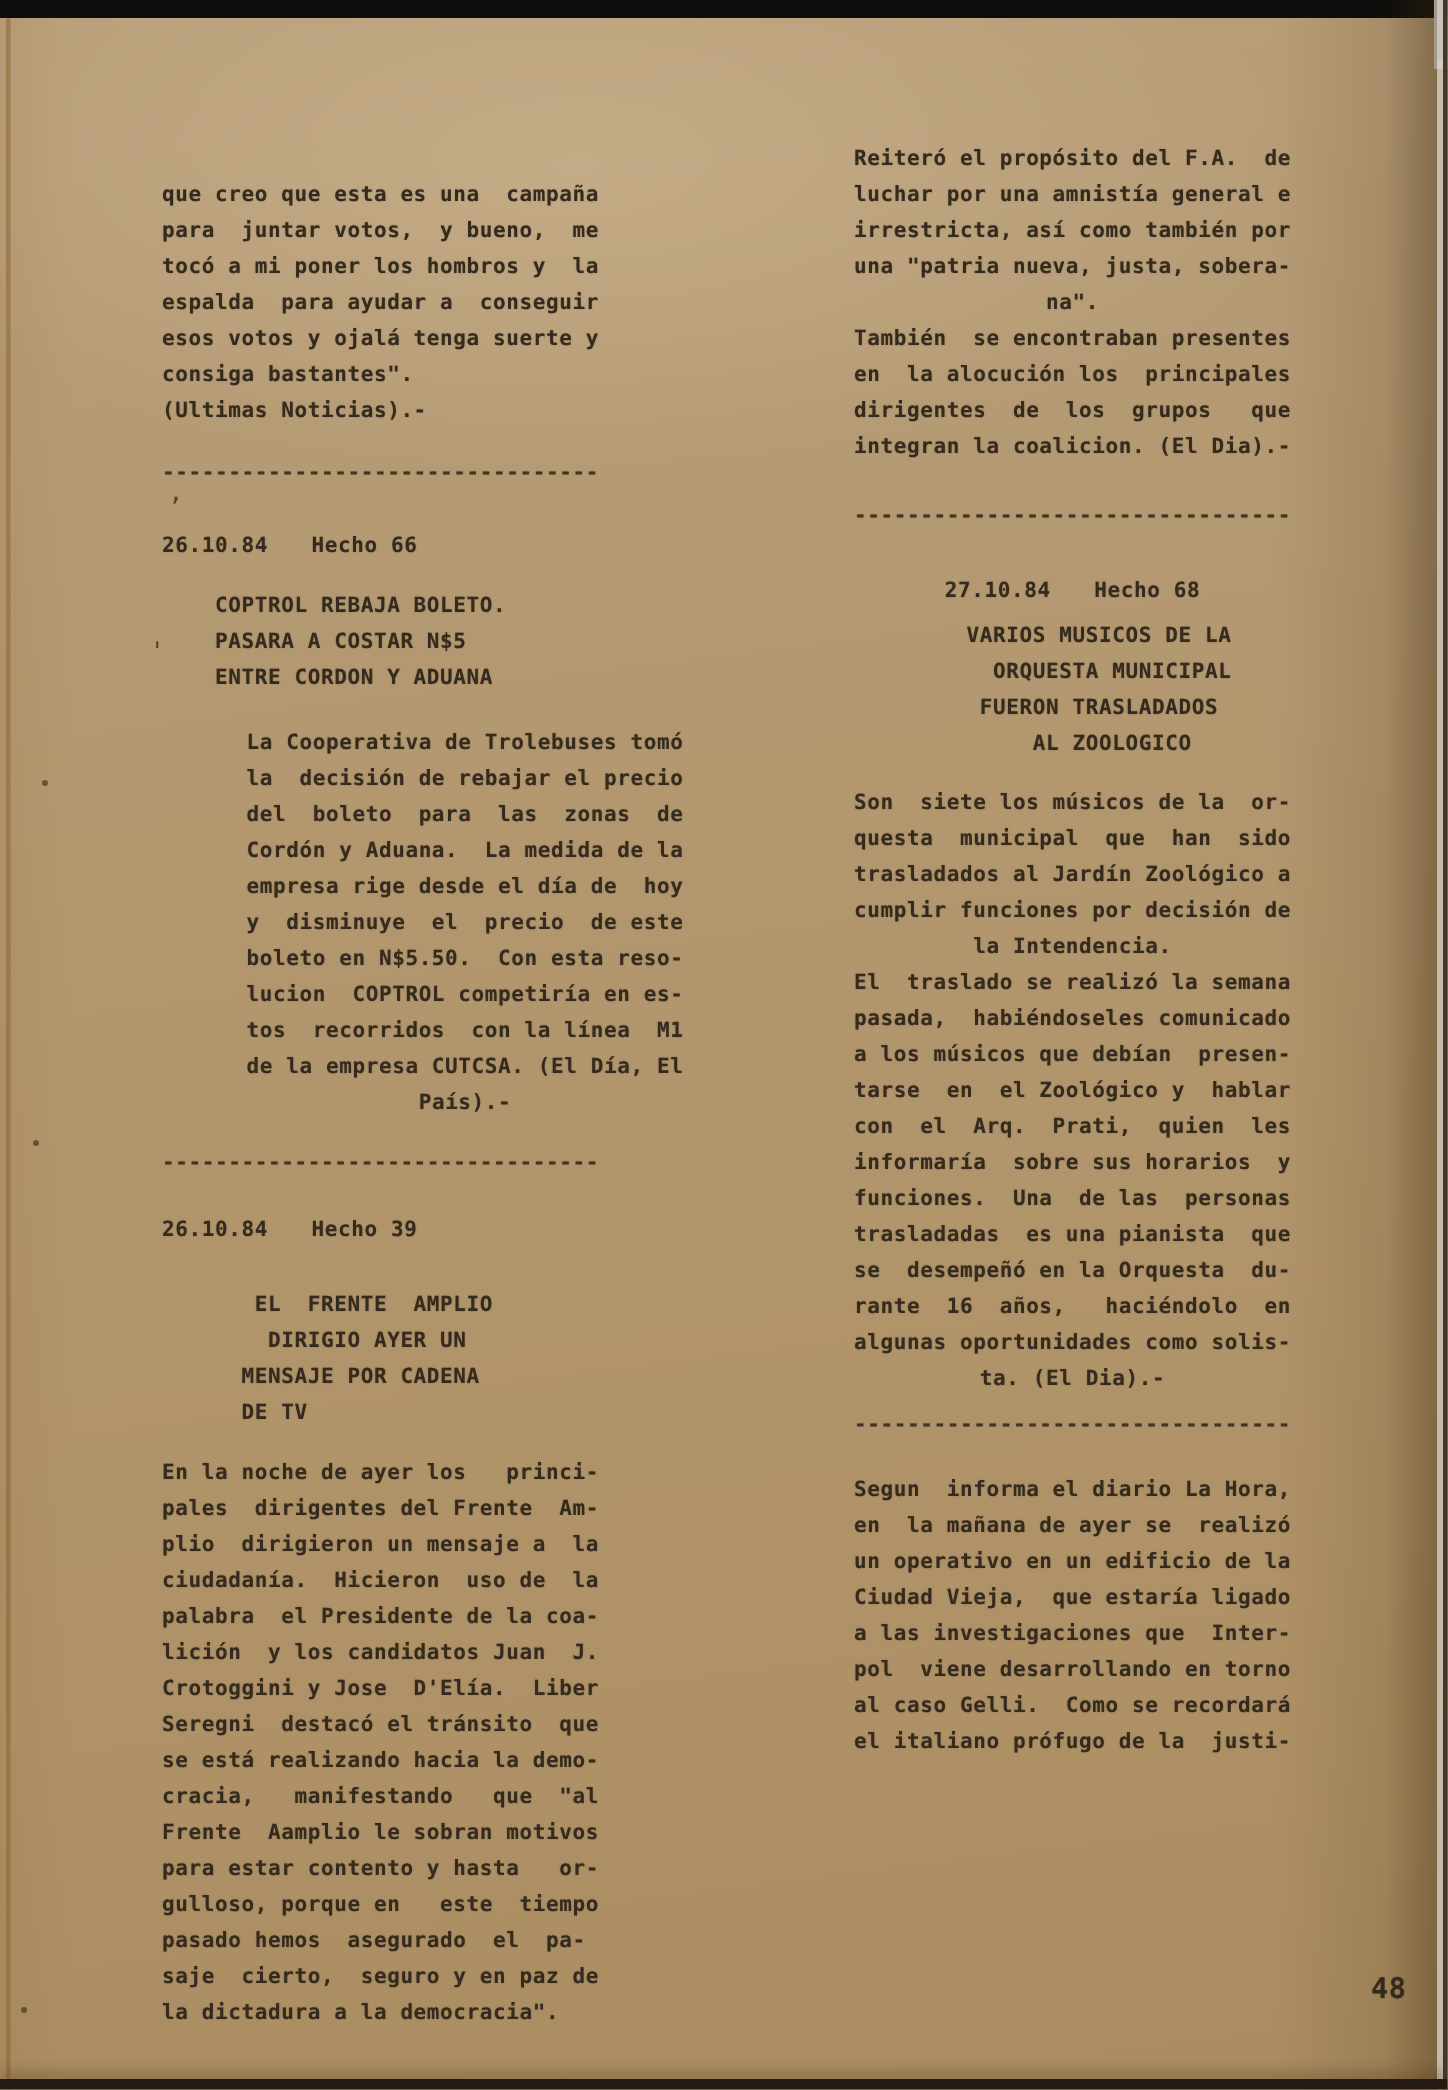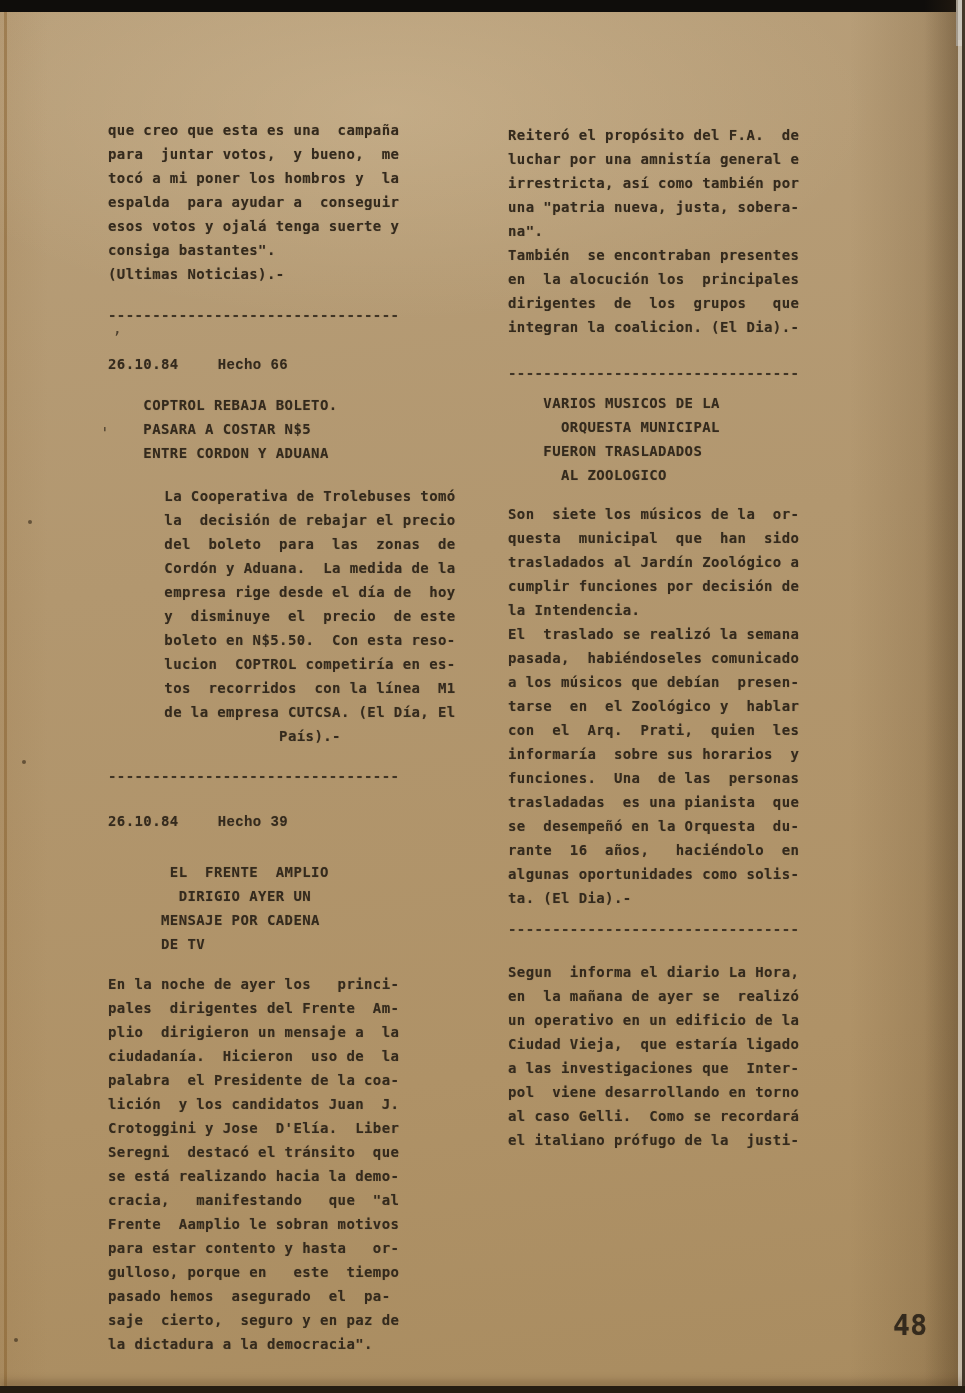--- a/index.html
+++ b/index.html
@@ -13,25 +13,25 @@
       linear-gradient(to right, rgba(140,100,55,0.12) 0%, rgba(0,0,0,0) 5%, rgba(0,0,0,0) 88%, rgba(80,55,25,0.24) 100%),
       linear-gradient(173deg, #b89f7a 0%, #b2976f 40%, #af9267 75%, #a98c60 100%);
   }
   .tw {
     white-space:pre;
     font-size:14px; line-height:24px; font-weight:bold; letter-spacing:0.4px;
     text-shadow:0 0 1px rgba(52,42,29,0.35);
   }
   .col { position:absolute; }
   .col-left  { left:108px; top:118px; width:404px; }
-  .col-right { left:508px; top:123px; width:414px; }
+  .col-right { left:508px; top:94px; width:414px;text-align:center; }
   .date-line span { display:inline-block; }
-  .date-gap { margin-left:39px;font-family:Liberation Mono, monospace; }
+  .date-gap { margin-left:29px; }
   .sep { opacity:0.9; }
-  .page-number { position:absolute; left:893px; top:1314px; font-size:28px; }
+  .page-number { position:absolute; left:914px; top:1314px; font-size:19px; }
   .scan-mark { position:absolute; font-size:16px; opacity:0.8; }
   .edge-top { position:absolute; top:0; left:0; right:0; height:12px; background:#0f0d0b; }
   .corner-tr { position:absolute; top:0; right:0; width:9px; height:46px; background:#c9c4ba; }
   .edge-right-shade { position:absolute; top:0; bottom:0; right:7px; width:34px;
     background:linear-gradient(to right, rgba(0,0,0,0), rgba(70,50,25,0.30)); }
   .edge-right-light { position:absolute; top:40px; bottom:0; right:3px; width:4px; background:rgba(213,207,196,0.75); }
   .edge-right-dark { position:absolute; top:0; bottom:0; right:0; width:3px; background:#43382a; }
   .edge-left-line { position:absolute; top:12px; bottom:0; left:4px; width:3px; background:rgba(130,90,40,0.45); }
   .edge-bottom { position:absolute; bottom:0; left:0; right:0; height:7px; background:#241c12;
     box-shadow:0 -4px 9px rgba(60,40,20,0.35); }
@@ -110,20 +110,21 @@
 luchar por una amnistía general e
 irrestricta, así como también por
 una "patria nueva, justa, sobera-
 na".
 También  se encontraban presentes
 en  la alocución los  principales
 dirigentes  de  los  grupos   que
 integran la coalicion. (El Dia).-</div>
     <div class="tw sep" style="margin-top:22px;">---------------------------------</div>
 
+    <div class="tw date-line" style="margin-top:26px;"><span>27.10.84</span><span class="date-gap">Hecho 68</span></div>
     <div class="tw" style="margin-top:6px;">    VARIOS MUSICOS DE LA
       ORQUESTA MUNICIPAL
     FUERON TRASLADADOS
       AL ZOOLOGICO</div>
     <div class="tw" style="margin-top:15px;">Son  siete los músicos de la  or-
 questa  municipal  que  han  sido
 trasladados al Jardín Zoológico a
 cumplir funciones por decisión de
 la Intendencia.
 El  traslado se realizó la semana

